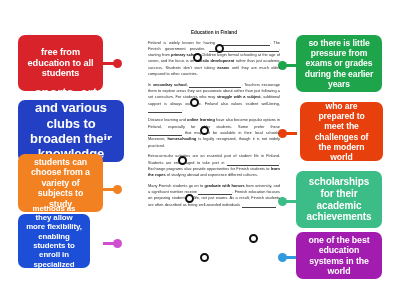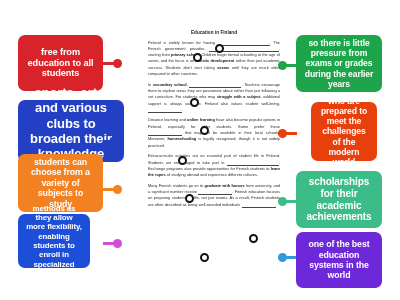--- a/index.html
+++ b/index.html
@@ -110,29 +110,29 @@
 <div class="card" id="lc3" style="left: 18px; top: 214px; width: 72px; height: 54px; font-size: 7.9px; background: #1d4ed8;">methods as they allow more flexibility, enabling students to enroll in specialized programs</div>
 <div class="conn" style="left: 103px; top: 241.5px; width: 12px; background: rgb(206, 79, 208);"></div>
 <div class="dot" style="left: 113px; top: 238.5px; background: rgb(206, 79, 208);"></div>
 
 <div class="dot" style="left: 278px; top: 60.5px; background: rgb(30, 164, 74);"></div>
 <div class="conn" style="left: 285px; top: 63.5px; width: 12px; background: rgb(30, 164, 74);"></div>
 <div class="card" id="rc0" style="left: 296px; top: 35px; width: 86px; height: 57px; font-size: 8.6px; background: rgb(30, 164, 74);">so there is little pressure from exams or grades during the earlier years</div>
 
 <div class="dot" style="left: 278px; top: 128.5px; background: rgb(232, 64, 12);"></div>
 <div class="conn" style="left: 285px; top: 131.5px; width: 12px; background: rgb(232, 64, 12);"></div>
-<div class="card" id="rc1" style="left: 311px; top: 102px; width: 66px; height: 59px; font-size: 8.6px; background: rgb(232, 64, 12); text-align: center;">who are prepared to meet the challenges of the modern world</div>
+<div class="card" id="rc1" style="left: 300px; top: 102px; width: 83px; height: 59px; font-size: 8.6px; background: rgb(232, 64, 12); text-align: center;">who are prepared to meet the challenges of the modern world</div>
 
 <div class="dot" style="left: 278px; top: 196.5px; background: rgb(60, 188, 134);"></div>
 <div class="conn" style="left: 285px; top: 199.5px; width: 12px; background: rgb(60, 188, 134);"></div>
 <div class="card" id="rc2" style="left: 296px; top: 171px; width: 86px; height: 57px; font-size: 10px; background: rgb(60, 188, 134);">scholarships for their academic achievements</div>
 
 <div class="dot" style="left: 278px; top: 252.5px; background: rgb(47, 155, 222);"></div>
 <div class="conn" style="left: 285px; top: 255.5px; width: 12px; background: rgb(47, 155, 222);"></div>
-<div class="card" id="rc3" style="left: 296px; top: 232px; width: 86px; height: 56px; font-size: 8.8px; background: #6d28d9;">one of the best education systems in the world</div>
+<div class="card" id="rc3" style="left: 296px; top: 232px; width: 86px; height: 47px; font-size: 8.8px; background: #a21caf;">one of the best education systems in the world</div>
 
 <div id="doc">
   <div id="doc-title">Education in Finland</div>
   <div id="doc-body">
       <div class="para">Finland is widely known for having <span class="blank b-lg"></span>. The Finnish government provides <span class="blank b-xl"></span>, starting from <b>primary school</b>. Children begin formal schooling at the age of seven, and the focus is on <b>holistic development</b> rather than just academic success. Students don't start taking <b>exams</b> until they are much older compared to other countries.</div>
       <div class="para">In <b>secondary school</b>, <span class="blank b-lg"></span>. Teachers encourage them to explore areas they are passionate about rather than just following a set curriculum. For students who may <b>struggle with a subject</b>, additional support is always available. Finland also values student well-being, <span class="blank b-md"></span>.</div>
       <div class="para">Distance learning and <b>online learning</b> have also become popular options in Finland, especially for older students. Some prefer these <span class="blank b-md"></span> that may not be available in their local schools. Moreover, <b>homeschooling</b> is legally recognized, though it is not widely practiced.</div>
       <div class="para">Extracurricular activities are an essential part of student life in Finland. Students are encouraged to take part in <span class="blank b-lg"></span>. Exchange programs also provide opportunities for Finnish students to <b>learn the ropes</b> of studying abroad and experience different cultures.</div>
       <div class="para">Many Finnish students go on to <b>graduate with honors</b> from university, and a significant number receive <span class="blank b-md"></span>. Finnish education focuses on preparing students for life, not just exams. As a result, Finnish students are often described as being well-rounded individuals <span class="blank b-md"></span>.</div>
     </div>

